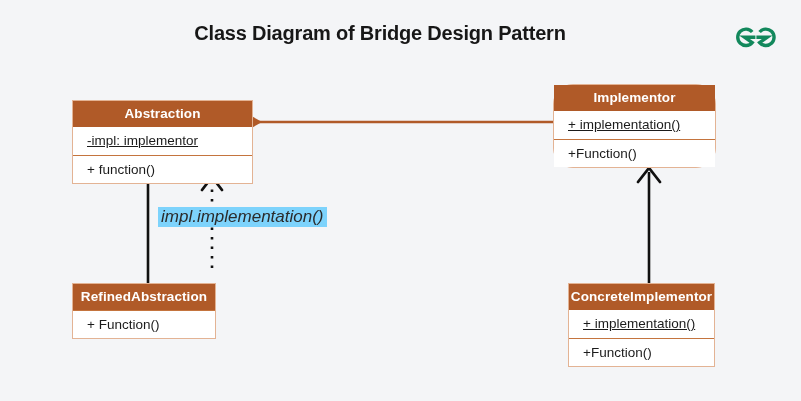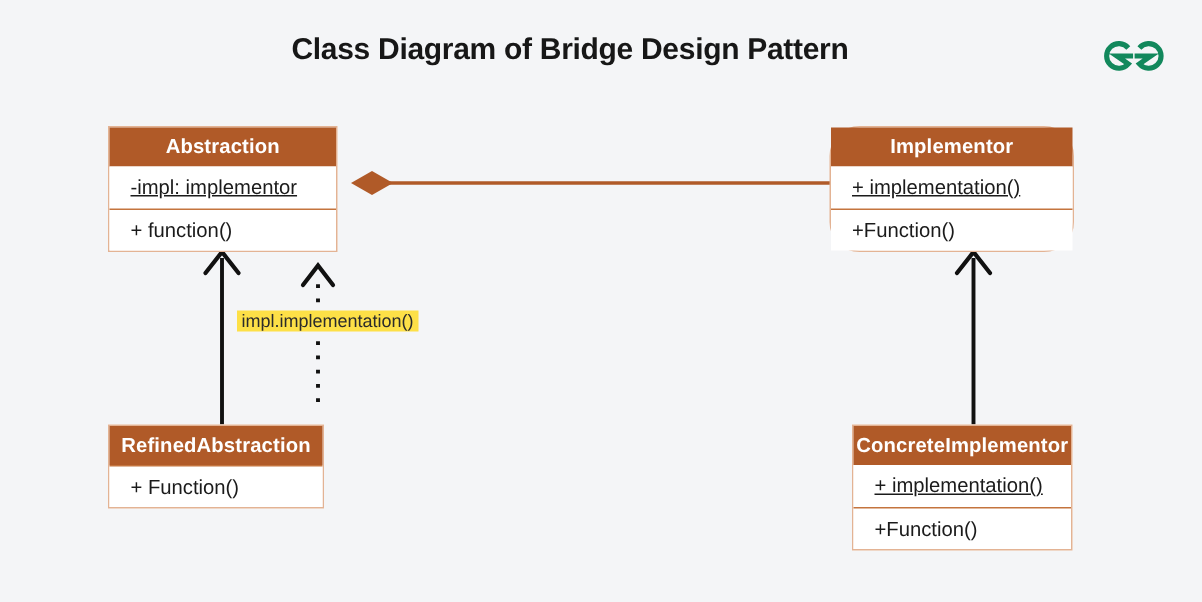--- a/index.html
+++ b/index.html
@@ -69,26 +69,27 @@
     color: #1b1b1b;
     background: #ffffff;
     border-top: 1.5px solid #c4743e;
   }
   .uml-row.first {
     border-top: none;
     text-decoration: underline;
   }
   .edge-label {
     position: absolute;
-    font-size: 12px;
+    font-size: 17px;
     color: #2b2b2b;
     white-space: nowrap;
-    background: #fde047;
+    background: #7dd3fc;
     padding: 0 3px;
     z-index: 6;
+    font-style: italic;
   }
 </style>
 </head>
 <body>
 
 <div id="canvas">
 
   <div class="page-title">Class Diagram of Bridge Design Pattern</div>
 
   <svg class="brand-logo" viewBox="0 0 58 34" aria-hidden="true">
@@ -116,21 +117,21 @@
     </g>
 
     <g>
       <line x1="212" y1="268" x2="212" y2="184" stroke="#111111" stroke-width="2.6" stroke-dasharray="2.5 7" stroke-linecap="butt"></line>
       <polyline points="202,190 212,177 222,190" fill="none" stroke="#111111" stroke-width="2.8" stroke-linecap="round" stroke-linejoin="miter"></polyline>
     </g>
   </svg>
 
   <div class="edge-label" style="left:158px; top:207px;">impl.implementation()</div>
 
-  <div class="uml-class" style="left:72px; top:84px; width:153px;">
+  <div class="uml-class" style="left:72px; top:100px; width:181px;">
     <div class="uml-header">Abstraction</div>
     <div class="uml-row first">-impl: implementor</div>
     <div class="uml-row">+ function()</div>
   </div>
 
   <div class="uml-class" style="left:553px; top:84px; width:163px;border-radius:20px;">
     <div class="uml-header">Implementor</div>
     <div class="uml-row first">+ implementation()</div>
     <div class="uml-row">+Function()</div>
   </div>

